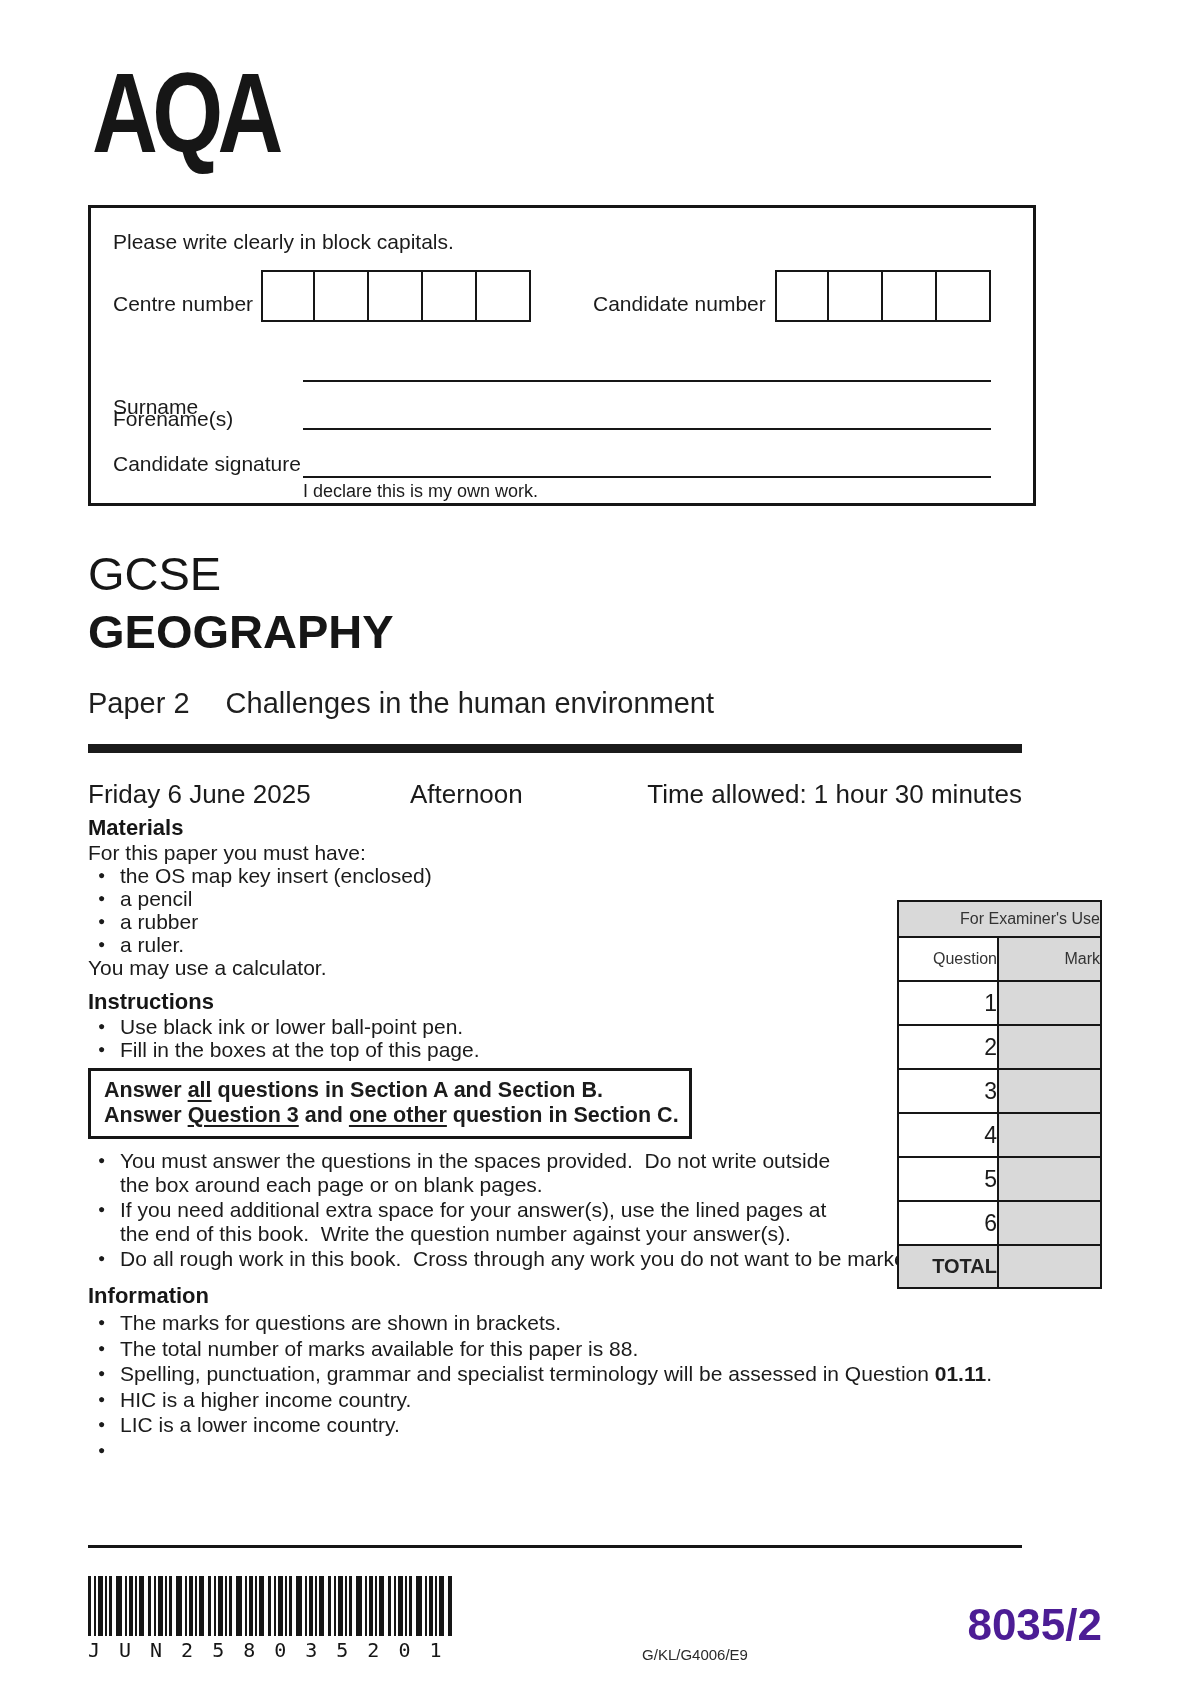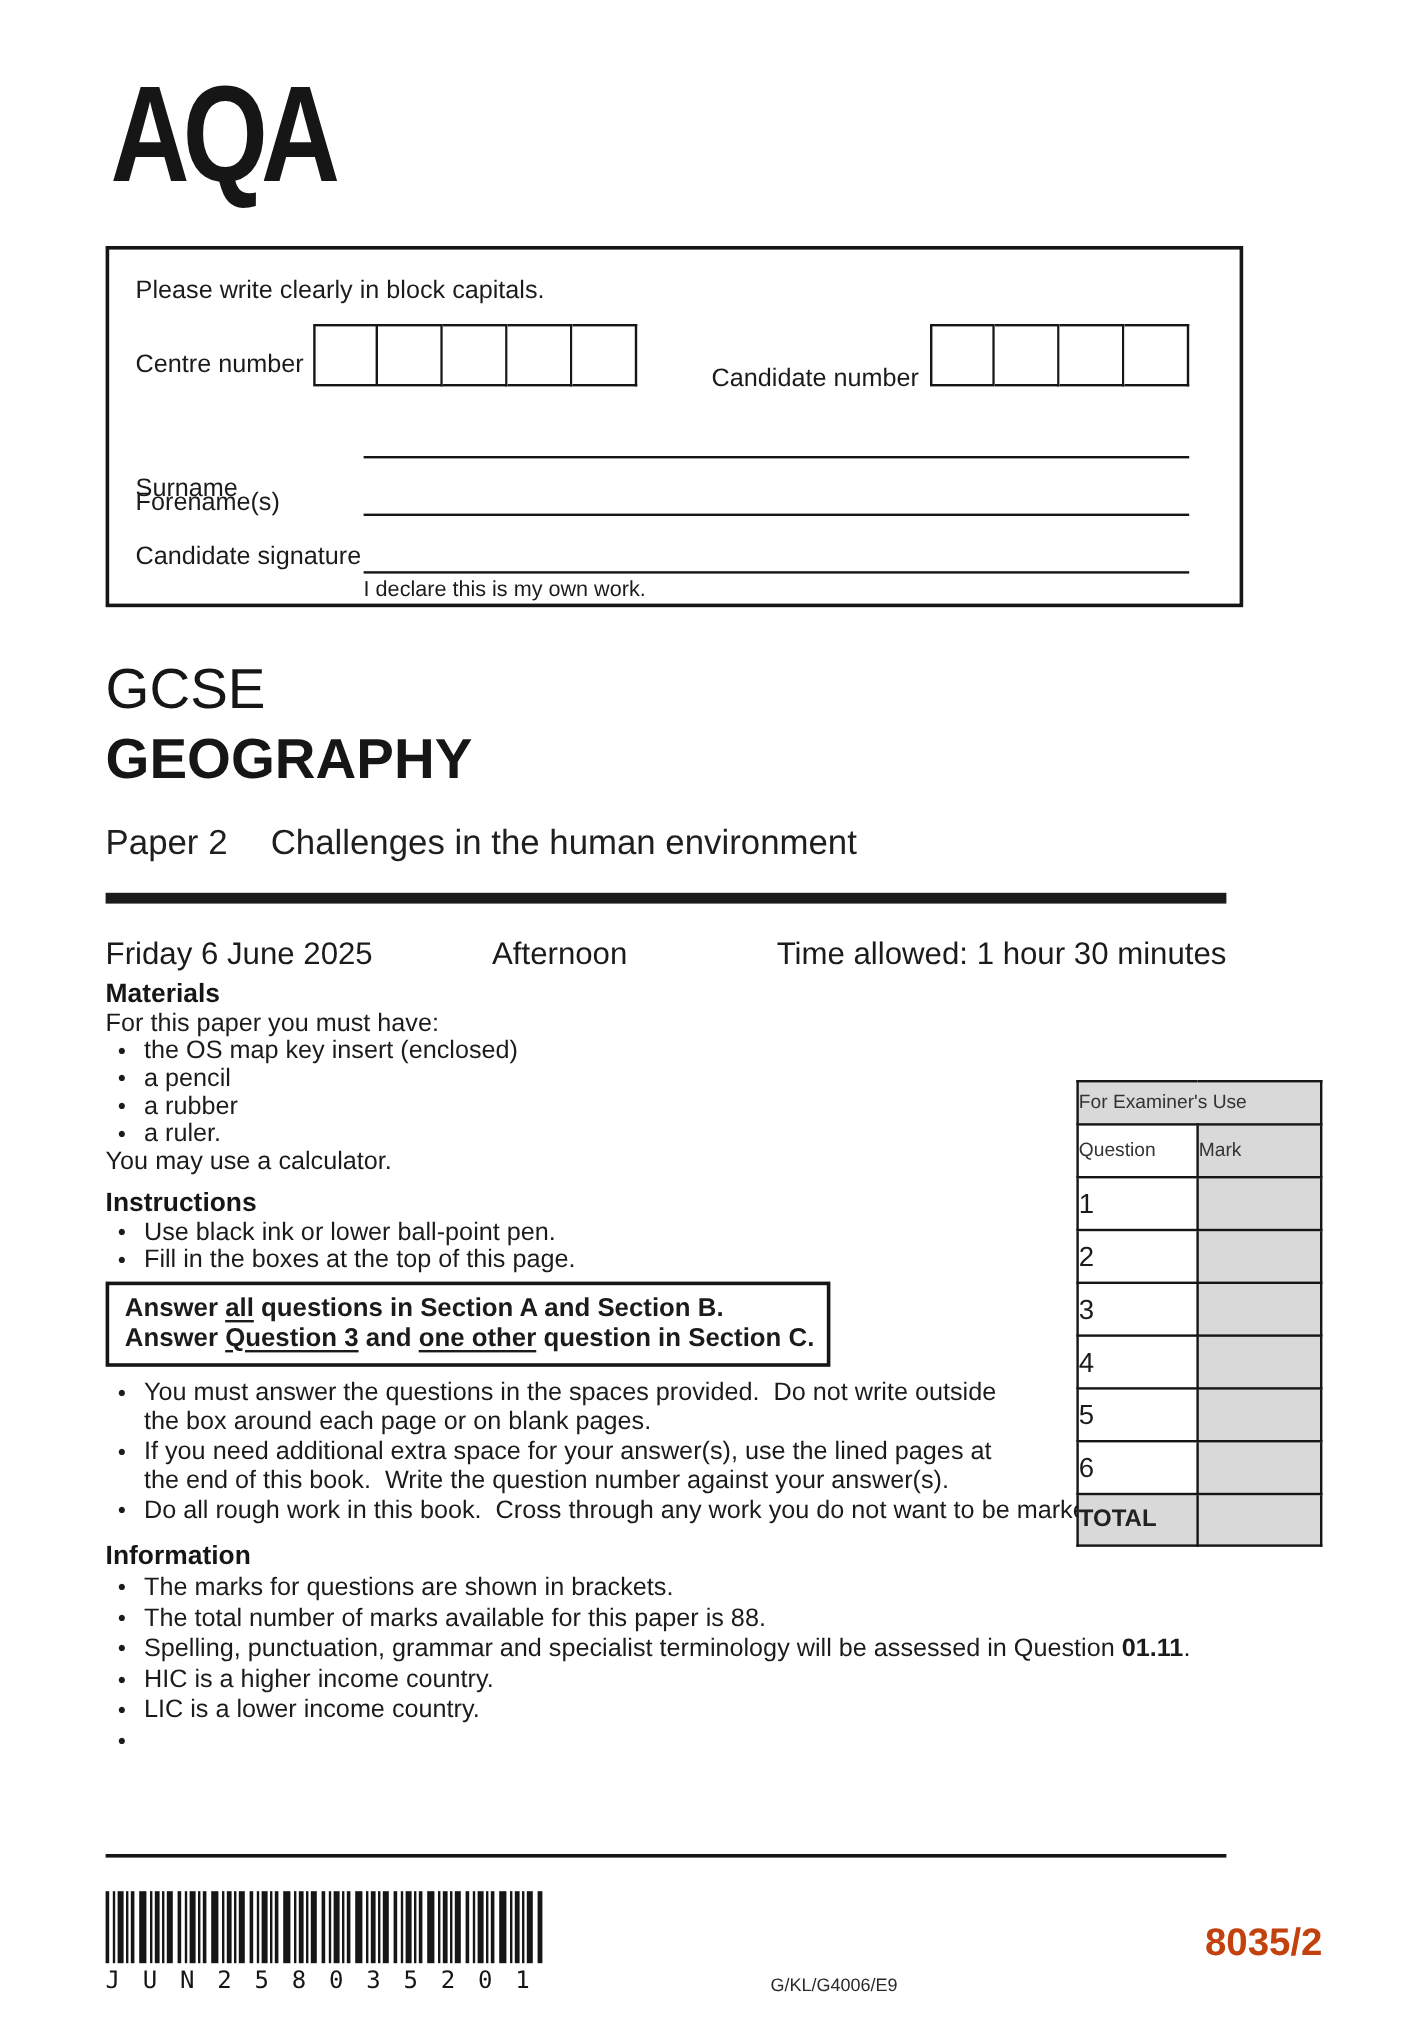--- a/index.html
+++ b/index.html
@@ -8,21 +8,21 @@
 
   
   .logo{position:absolute;left:92px;top:56px;font-size:114px;line-height:1;font-weight:800;
         letter-spacing:-7px;transform:scaleX(0.80);transform-origin:left top;color:#161616;}
 
   
   .cand-box{position:absolute;left:88px;top:205px;width:942px;height:295px;border:3px solid #161616;}
   .cand-box .please{position:absolute;left:22px;top:22px;font-size:21px;}
   .cand-box .lbl{position:absolute;font-size:21px;}
   .centre-lbl{left:22px;top:84px;}
-  .cand-lbl{left:502px;top:84px;margin-top:12px;}
+  .cand-lbl{left:502px;top:84px;}
   .cells{position:absolute;top:62px;display:flex;}
   .centre-cells{left:170px;}
   .cand-cells{left:684px;}
   .cell{width:54px;height:52px;border:2px solid #161616;border-left:none;box-sizing:border-box;background:#fff;}
   .cell:first-child{border-left:2px solid #161616;}
   .row-lbl-surname{left:22px;top:151px;margin-top:36px;}
   .row-lbl-forename{left:22px;top:199px;}
   .row-lbl-signature{left:22px;top:244px;}
   .write-line{position:absolute;left:212px;width:688px;height:0;border-bottom:2px solid #161616;}
   .line-surname{top:172px;}
@@ -55,39 +55,39 @@
               font-size:21.5px;line-height:24.5px;}
   .main-bullets{top:1149px;width:860px;line-height:23.5px;}
   .main-bullets .li{margin-bottom:2px;}
   .pre{white-space:pre-wrap;}
   .information{top:1284px;width:920px;line-height:25.5px;}
   .information h3{margin-bottom:2px;}
   .rich .u{text-decoration:underline;text-underline-offset:3px;}
 
   
   .exam-table{position:absolute;left:897px;top:900px;border-collapse:collapse;table-layout:fixed;}
-  .exam-table td{border:2.5px solid #161616;text-align:left;vertical-align:middle;padding:0;}
+  .exam-table td{border:2.5px solid #161616;text-align:right;vertical-align:middle;padding:0;}
   .exam-table .gray{background:#d9d9d9;}
   .exam-table .th-title{height:34px;font-size:16px;color:#333;}
   .exam-table .th{height:42px;font-size:16px;color:#333;}
   .exam-table .q{height:42px;font-size:23px;background:#fff;}
   .exam-table .m{background:#d9d9d9;}
   .exam-table .total{height:41px;font-size:20px;font-weight:700;color:#222;}
   .col-q{width:100px;} .col-m{width:103px;}
 
   
   .footer-rule{position:absolute;left:88px;top:1545px;width:934px;height:3px;background:#161616;}
   .barcode{position:absolute;left:88px;top:1576px;width:368px;}
   .bars{display:flex;height:60px;align-items:stretch;}
   .bars i{display:block;background:#161616;flex:none;}
   .bars-caption{margin-top:2px;font-family:"DejaVu Sans Mono",monospace;font-size:20px;
                 letter-spacing:19px;white-space:nowrap;color:#161616;}
   .doc-code{position:absolute;left:620px;top:1646px;width:150px;text-align:center;
             font-size:15px;color:#2a2a2a;}
-  .paper-code{position:absolute;right:88px;top:1600px;font-size:32px;font-weight:700;color:#c2410c;}
+  .paper-code{position:absolute;right:88px;top:1600px;font-size:44px;font-weight:700;color:#4c1d95;}
 </style>
 </head>
 <body>
 
 <div class="page">
 
   <div class="logo">AQA</div>
 
   <div class="cand-box">
     <div class="please">Please write clearly in block capitals.</div>

